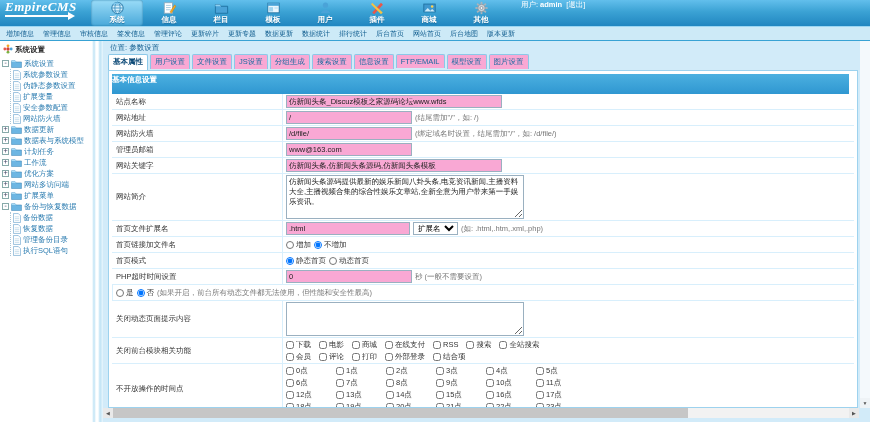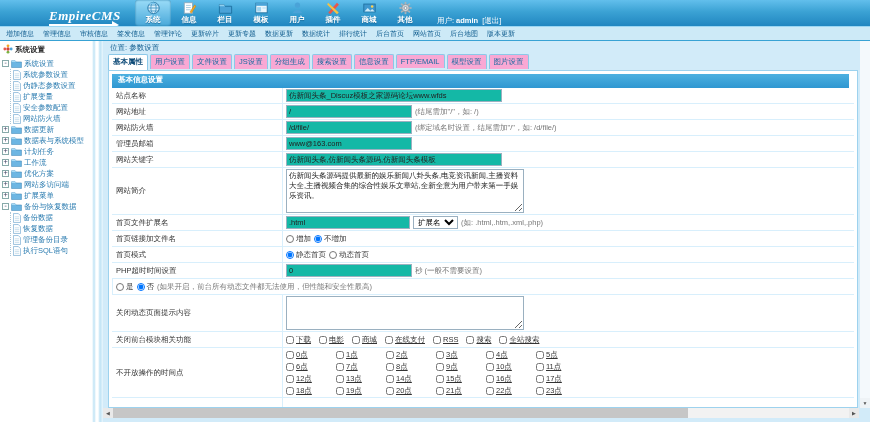--- a/index.html
+++ b/index.html
@@ -1,27 +1,27 @@
 <!DOCTYPE html>
 <html><head>
 <meta charset="utf-8">
 <style>
   html,body{margin:0;padding:0;background:#fff;}
   body{width:870px;height:422px;overflow:hidden;font-family:"Liberation Sans","DejaVu Sans",sans-serif;}
   .app{position:relative;width:870px;height:422px;overflow:hidden;background:#fff;}
 
   
   .header{position:absolute;top:0;left:0;right:0;height:26px;
-    background:linear-gradient(#62bfec,#3ba2d4 45%,#2186c0);display:flex;align-items:flex-end;padding-left:44px;}
+    background:linear-gradient(#62bfec,#3ba2d4 45%,#2186c0);display:flex;align-items:flex-start;}
   .logo-wrap{width:86px;padding-left:5px;color:#fff;flex:none;cursor:pointer;}
   .logo-text{font-family:"Liberation Serif","DejaVu Serif",serif;font-style:italic;font-weight:bold;font-size:13px;line-height:13px;letter-spacing:.5px;}
   .logo-arrow{width:64px;height:2px;background:#fff;position:relative;margin-top:2px;}
   .logo-arrow::after{content:'';position:absolute;right:-6px;top:-3px;border-left:7px solid #fff;border-top:4px solid transparent;border-bottom:4px solid transparent;}
   .topnav{display:flex;height:26px;flex:none;}
-  .nav-item{width:36px;height:26px;text-align:center;color:#fff;cursor:pointer;box-sizing:border-box;padding-top:1px;}
+  .nav-item{width:52px;height:26px;text-align:center;color:#fff;cursor:pointer;box-sizing:border-box;padding-top:1px;}
   .nav-item.active{background:linear-gradient(#9adcf8,#49a8d9);border-radius:3px;box-shadow:inset 0 0 2px #1a6f9e;}
   .nav-item .ni{width:15px;height:14px;margin:0 auto;}
   .nav-item .ni svg{width:15px;height:14px;display:block;}
   .nav-item .nl{font-size:7.5px;line-height:9px;font-weight:bold;text-shadow:0 1px 1px #1a6f9e;}
   .user{margin-left:14px;color:#fff;font-size:7.5px;white-space:nowrap;}
   .user b{font-weight:bold;margin:0 2px;}
   .user a{color:#fff;text-decoration:none;cursor:pointer;}
 
   
   .menubar{position:absolute;top:26px;left:0;right:0;height:13px;background:#cdeaf7;
@@ -46,38 +46,38 @@
 
   
   .content{flex:1;position:relative;background:#d2ebf9;overflow:hidden;}
   .breadcrumb{position:absolute;top:2px;left:7px;font-size:7.5px;color:#0f5c8e;}
   .breadcrumb a{color:#0f5c8e;text-decoration:none;cursor:pointer;}
   .tabs{position:absolute;top:13px;left:5px;height:16px;display:flex;align-items:flex-start;gap:2px;z-index:3;}
   .tab{font-size:7.5px;color:#17699f;background:#f9a8d4;border:1px solid #8cc8e8;border-bottom:none;
     padding:2px 4px 2px;border-radius:2px 2px 0 0;cursor:pointer;white-space:nowrap;}
   .tab.active{background:#fff;color:#0d4a77;font-weight:bold;padding-bottom:3px;margin-bottom:-1px;}
   .panel{position:absolute;top:29px;left:5px;right:12px;bottom:14px;background:#fff;border:1px solid #9dd2ee;overflow:hidden;z-index:1;}
-  .section-hd{height:14px;line-height:12px;background:linear-gradient(#4cb0e0,#2f97d1);color:#fff;font-weight:bold;font-size:7.5px;padding-left:6px;margin:3px 8px 0 3px;}
+  .section-hd{height:20px;line-height:12px;background:linear-gradient(#4cb0e0,#2f97d1);color:#fff;font-weight:bold;font-size:7.5px;margin:3px 8px 0 3px;}
 
   
   .form{margin:0 3px;}
   .frow{display:flex;border-bottom:1px solid #d8effc;min-height:15px;align-items:stretch;}
   .flabel{width:170px;flex:none;box-sizing:border-box;padding:1px 0 1px 4px;font-size:7.5px;color:#333;
     display:flex;flex-direction:column;justify-content:center;gap:3px;}
   .fctrl{flex:1;border-left:1px solid #d8effc;padding:1px 0 1px 3px;font-size:7.5px;color:#333;
     display:flex;flex-wrap:wrap;align-items:center;gap:3px;}
-  .ti{height:11px;border:1px solid #9ab0c0;background:#14b8a6;font-size:7.5px;padding:0 2px;color:#222;font-family:inherit;box-sizing:content-box;}
+  .ti{height:11px;border:1px solid #9ab0c0;background:#f9a8d4;font-size:7.5px;padding:0 2px;color:#222;font-family:inherit;box-sizing:content-box;}
   .ta{border:1px solid #9ab0c0;background:#fff;font-size:7.5px;color:#222;font-family:inherit;line-height:10px;padding:1px 2px;}
   .sel{font-size:7.5px;height:13px;border:1px solid #9ab0c0;background:#fff;font-family:inherit;}
   .hint{color:#777;font-size:7.5px;white-space:nowrap;}
   .opt{display:inline-flex;align-items:center;white-space:nowrap;cursor:pointer;font-size:7.5px;color:#333;}
   .opt input{width:8px;height:8px;margin:0 2px 0 0;}
   .ckwrap{display:flex;flex-direction:column;gap:1px;width:100%;}
   .ckline{display:flex;flex-wrap:wrap;}
-  .ckline .opt{margin-right:8px;line-height:11px;text-decoration:underline;}
+  .ckline .opt{margin-right:8px;line-height:11px;}
   .ckline.grid{display:grid;grid-template-columns:repeat(6,50px);}
   .ckline.grid .opt{margin-right:0;line-height:11px;}
 
   
   .hscroll{position:absolute;left:0;right:11px;bottom:4px;height:10px;background:#f2f2f2;display:flex;align-items:center;z-index:4;}
   .hs-btn{width:10px;height:10px;flex:none;background:#e9e9e9;color:#555;font-size:5px;line-height:10px;text-align:center;cursor:pointer;}
   .hs-thumb{width:76%;height:10px;background:#c6c6c6;cursor:grab;}
   .vscroll{position:absolute;top:0;right:0;bottom:14px;width:10px;background:#f4f9fc;z-index:4;}
   .vs-btn{position:absolute;bottom:0;left:0;width:10px;height:10px;background:#eef3f6;color:#555;font-size:5px;line-height:10px;text-align:center;cursor:pointer;}
 </style>
@@ -588,20 +588,42 @@
                     </label>
                     <label class="opt">
                       <input type="checkbox" style="">
                       <span>搜索</span>
                     </label>
                     <label class="opt">
                       <input type="checkbox" style="">
                       <span>全站搜索</span>
                     </label>
                   </div>
+                  <div class="ckline">
+                    <label class="opt">
+                      <input type="checkbox" style="">
+                      <span>会员</span>
+                    </label>
+                    <label class="opt">
+                      <input type="checkbox" style="">
+                      <span>评论</span>
+                    </label>
+                    <label class="opt">
+                      <input type="checkbox" style="">
+                      <span>打印</span>
+                    </label>
+                    <label class="opt">
+                      <input type="checkbox" style="">
+                      <span>外部登录</span>
+                    </label>
+                    <label class="opt">
+                      <input type="checkbox" style="">
+                      <span>结合项</span>
+                    </label>
+                  </div>
                 </div>
               </div>
             </div>
             <div class="frow">
               <div class="flabel">
                 <span>不开放操作的时间点</span>
               </div>
               <div class="fctrl">
                 <div class="ckwrap">
                   <div class="ckline grid">

